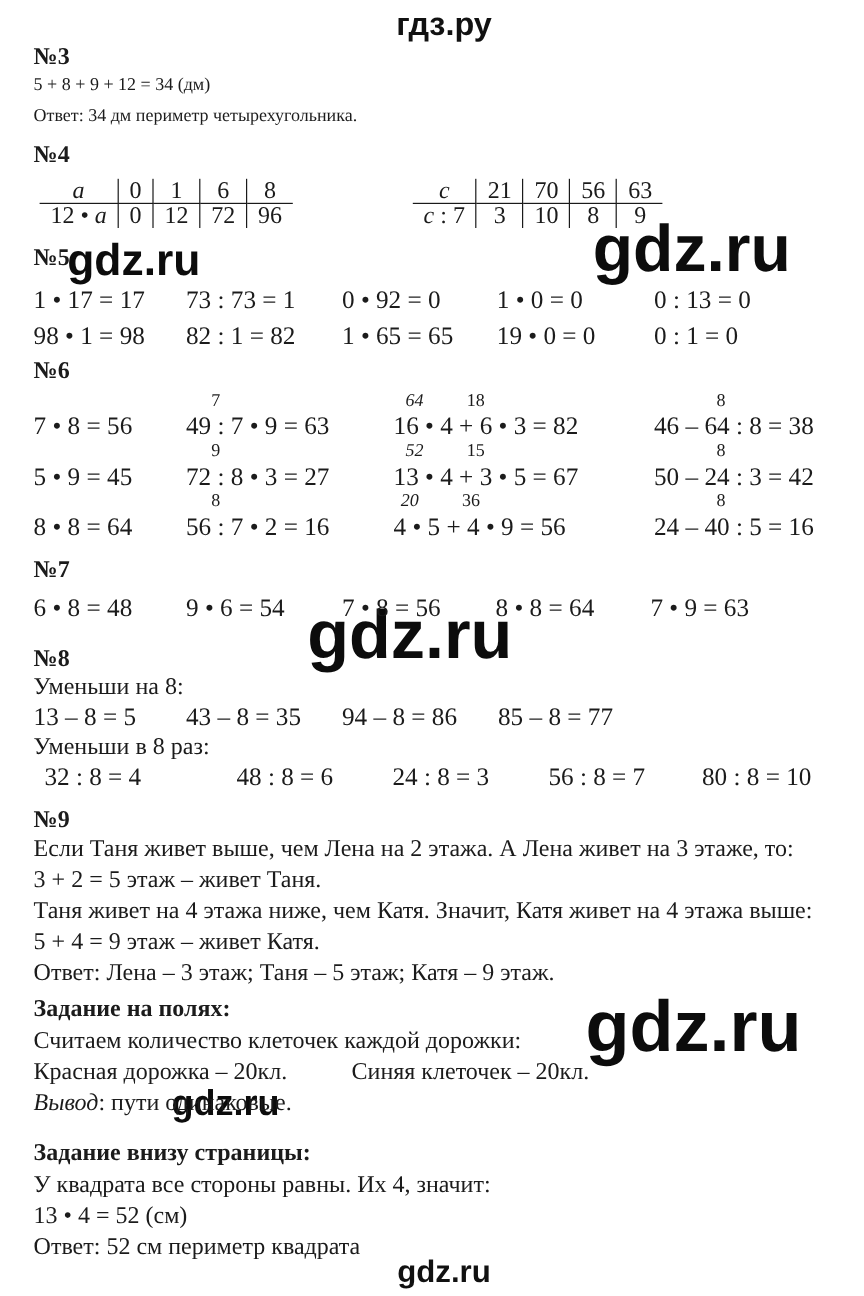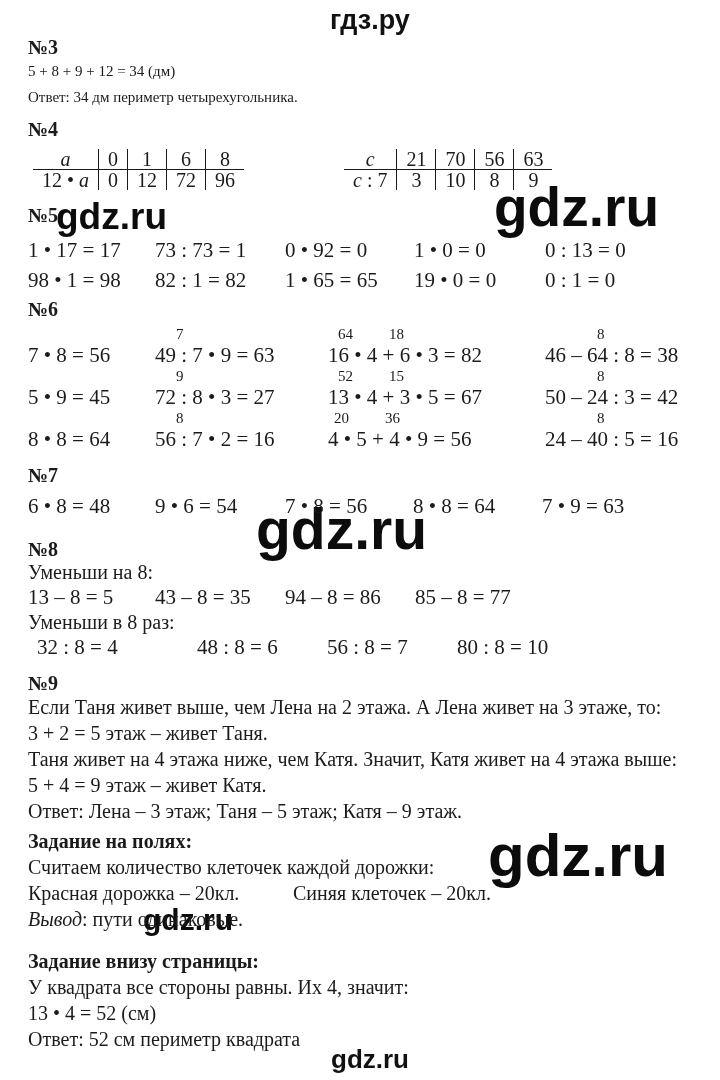--- a/index.html
+++ b/index.html
@@ -49,21 +49,21 @@
   
   .s5 { top:204px; }
   
   .s6 { top:298px; }
   .rows6 { margin-top:4px; }
   .row6 { display:grid; grid-template-columns:127px 173px 217px auto; white-space:nowrap; }
   .row6 .hintline { height:20px; font-size:15px; line-height:20px; }
   .row6 .main { font-size:21px; line-height:22px; }
   .hint { display:inline-block; }
   .h-col2 { margin-left:21px; }
-  .h3a { margin-left:10px; }
+  .h3a { margin-left:10px;font-style:italic; }
   .h3b { margin-left:36px; }
   .h-col4 { margin-left:52px; }
 
   
   .s7 { top:464px; }
   
   .s8 { top:538px; }
   .s8 .tline { line-height:25px; }
   
   .s9 { top:672px; }
@@ -235,20 +235,21 @@
     <div class="grid5 g8a">
       <span>13 – 8 = 5</span>
       <span>43 – 8 = 35</span>
       <span>94 – 8 = 86</span>
       <span>85 – 8 = 77</span>
     </div>
     <div class="tline">Уменьши в 8 раз:</div>
     <div class="grid5 g8b">
       <span>32 : 8 = 4</span>
       <span>48 : 8 = 6</span>
+      <span>24 : 8 = 3</span>
       <span>56 : 8 = 7</span>
       <span>80 : 8 = 10</span>
     </div>
   </div>
 
   <div class="sec s9">
     <div class="sec-label">№9</div>
     <div class="tline">Если Таня живет выше, чем Лена на 2 этажа. А Лена живет на 3 этаже, то:</div>
     <div class="tline">3 + 2 = 5 этаж – живет Таня.</div>
     <div class="tline">Таня живет на 4 этажа ниже, чем Катя. Значит, Катя живет на 4 этажа выше:</div>

